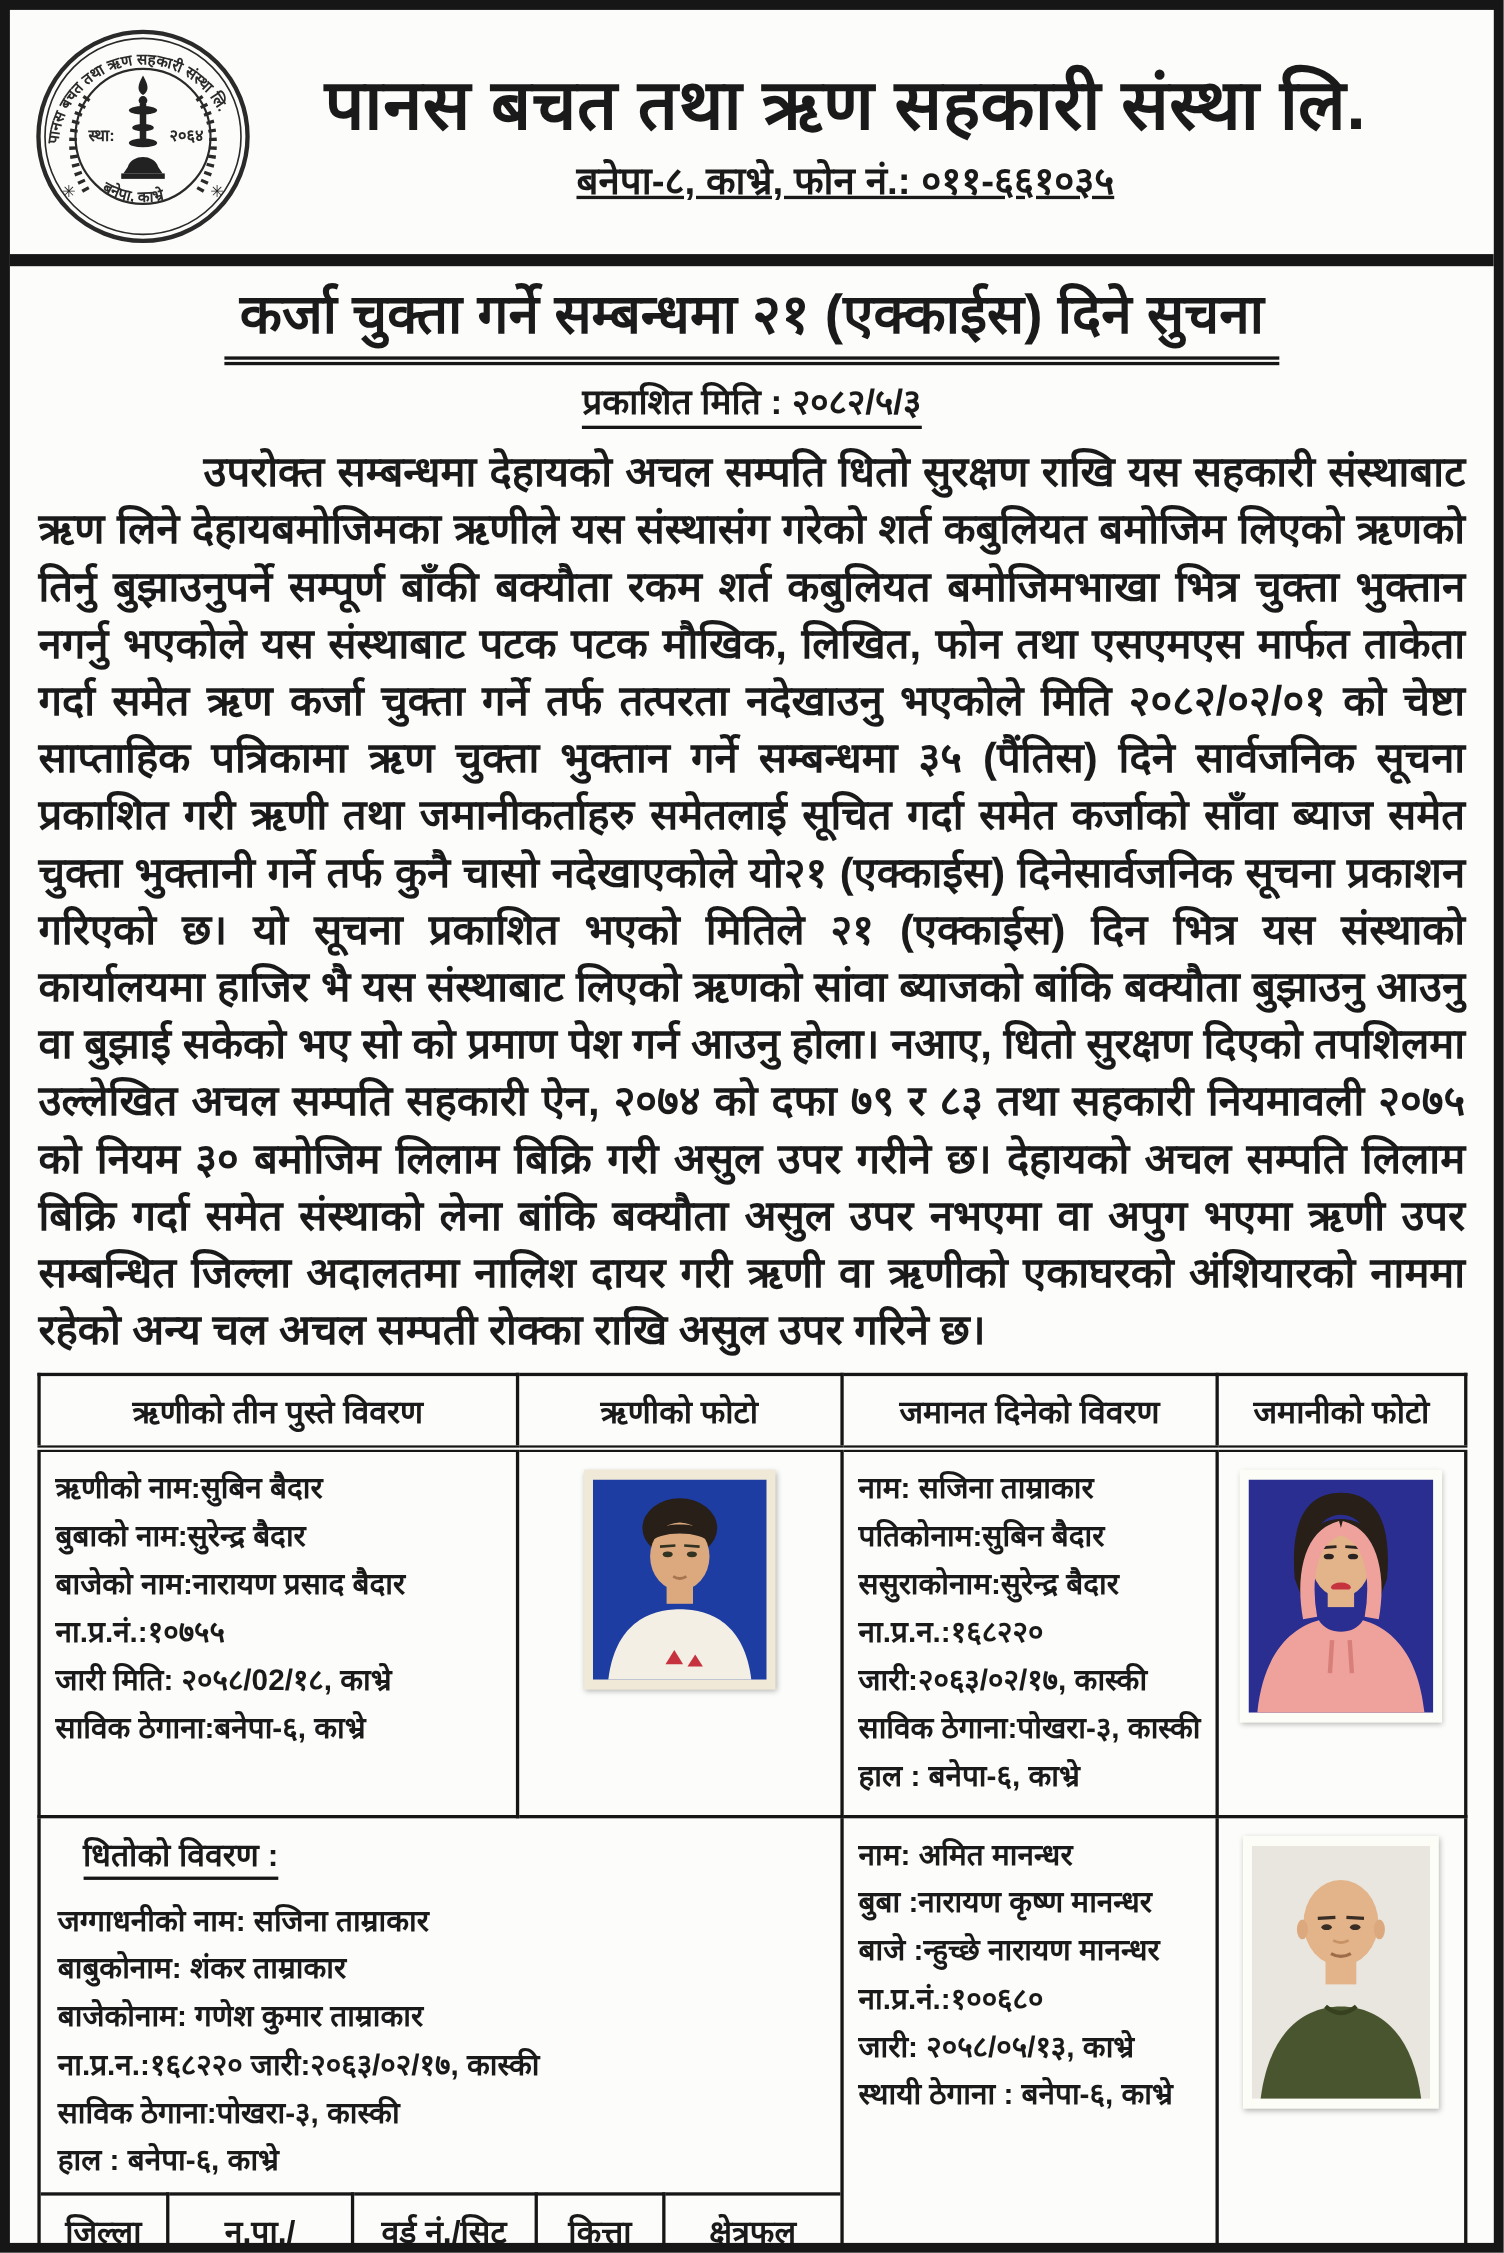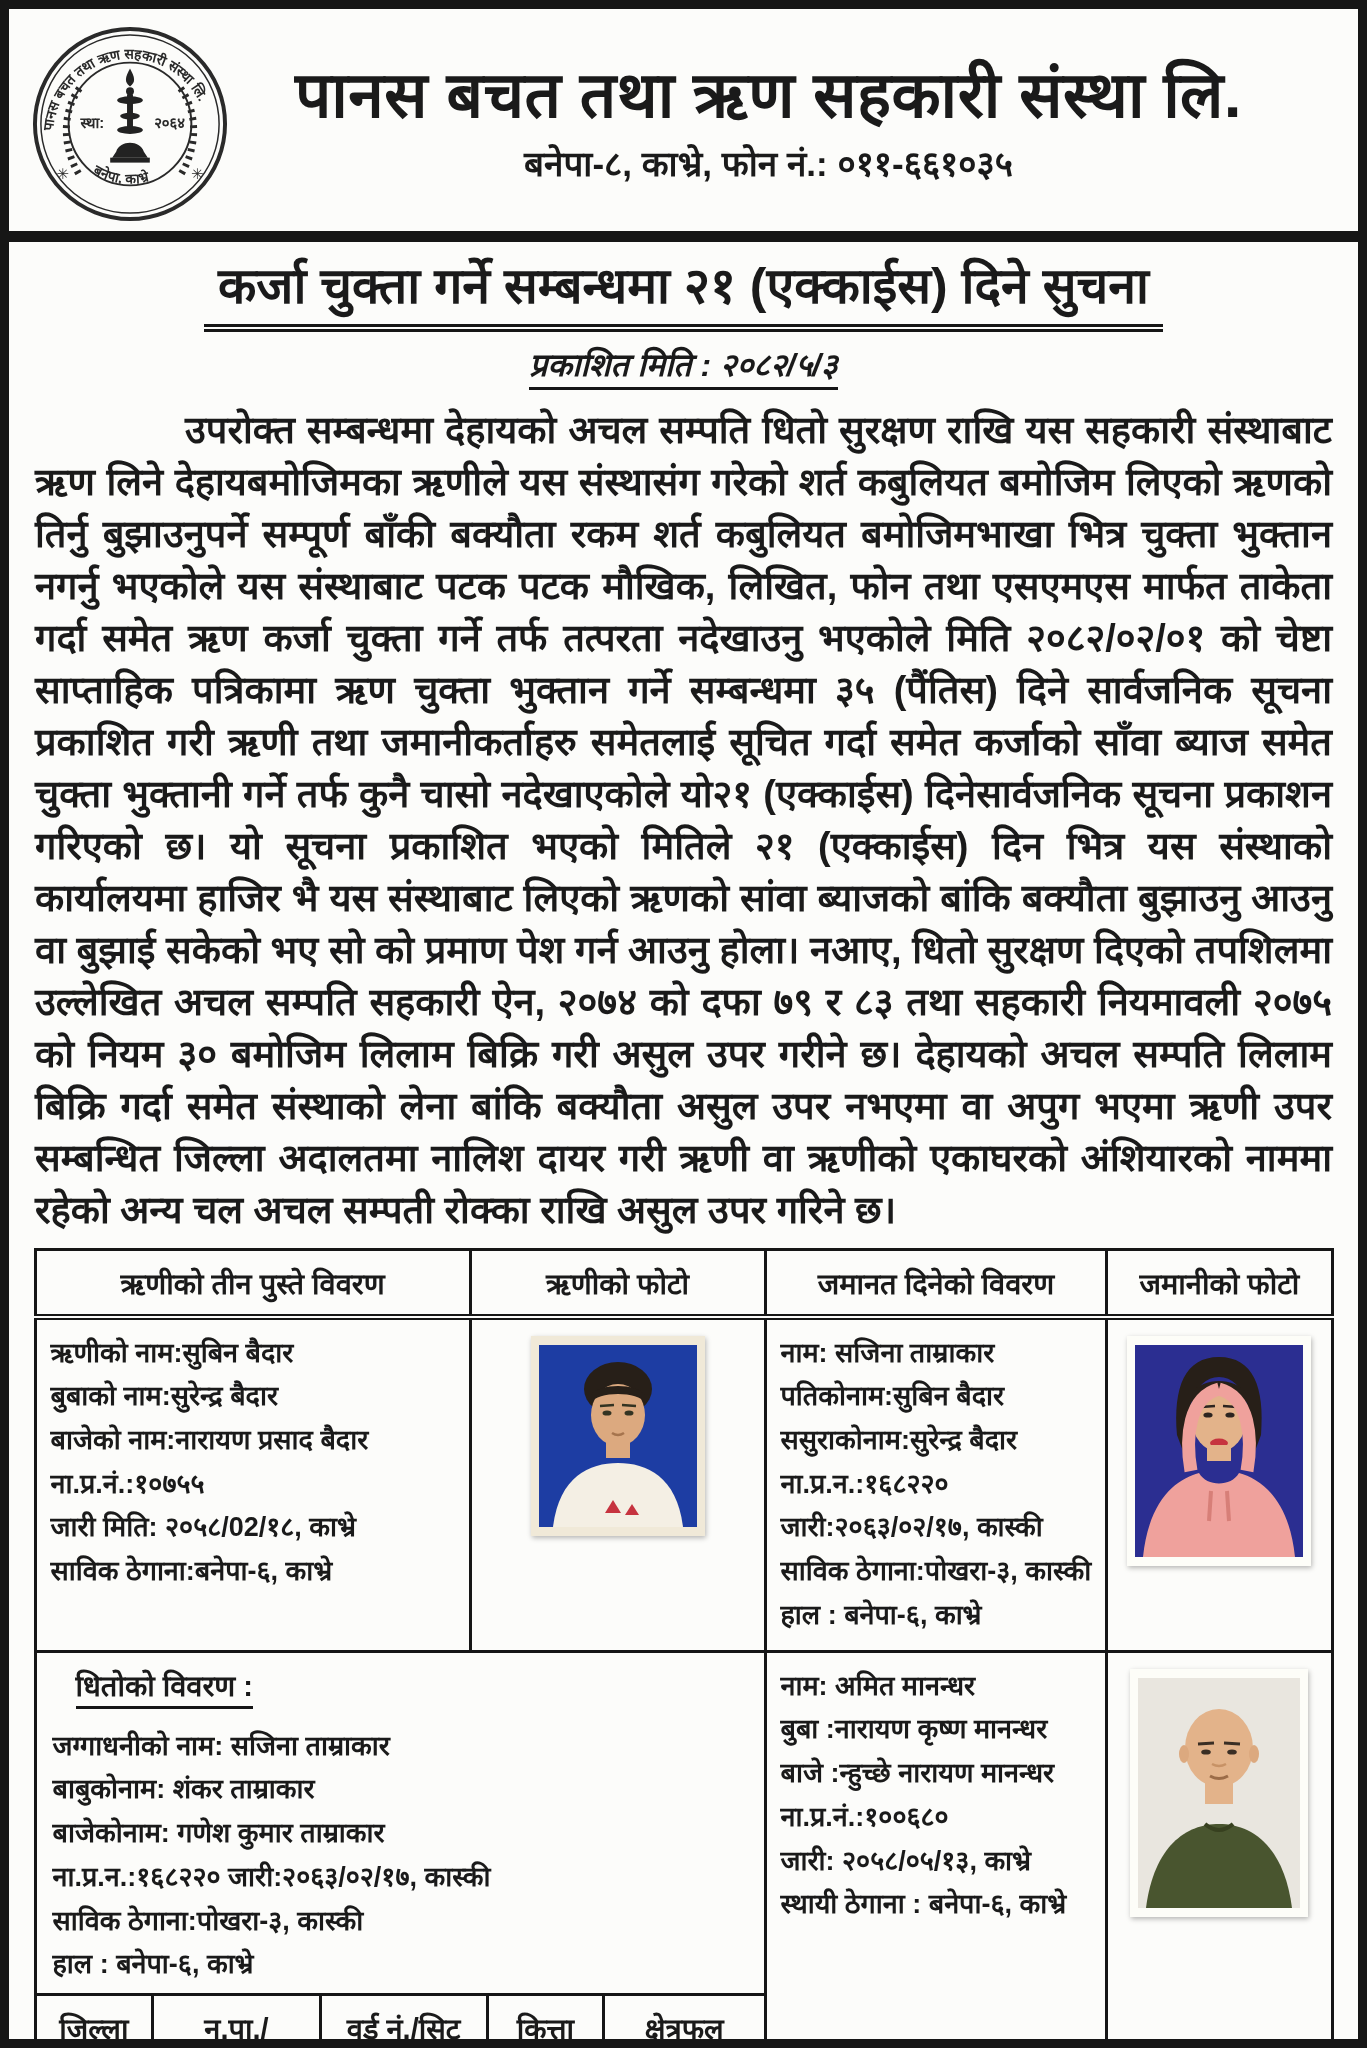--- a/index.html
+++ b/index.html
@@ -7,29 +7,29 @@
   .page {
     width:1367px; height:2048px; margin:0 auto; background:#fcfcfa;
     border:9px solid #161616; color:#1a1a1a; position:relative; overflow:hidden;
     font-family:"Liberation Sans","DejaVu Sans",sans-serif;
   }
   
   .header { height:222px; display:flex; align-items:center; padding:8px 20px 0 22px; }
   .seal { width:198px; height:198px; flex:0 0 auto; }
   .head-right { flex:1; text-align:center; padding-right:30px; }
   .org-name { font-size:64px; font-weight:800; letter-spacing:.5px; line-height:1.05; }
-  .org-addr { font-size:35px; font-weight:700; margin-top:10px; }
+  .org-addr { font-size:35px; font-weight:700; margin-top:10px;text-decoration:underline; }
   .rule { height:11px; background:#161616; }
   
   .title-wrap { text-align:center; margin-top:16px; }
   .notice-title { display:inline-block; font-size:50px; font-weight:800;
     border-bottom:8px double #161616; padding:0 14px 8px; line-height:1.15; }
   .pubdate { text-align:center; margin-top:10px; }
   .pubdate span { display:inline-block; font-size:32px; font-weight:700;
-    border-bottom:3px solid #161616; padding-bottom:2px;font-style:italic; }
+    border-bottom:3px solid #161616; padding-bottom:2px; }
   
   .body-text { margin:14px 26px 0 26px; font-size:38px; line-height:52px;
     font-weight:600; text-align:justify; text-indent:150px; }
   
   .tapasil-wrap { text-align:center; margin-top:8px; }
   .tapasil-head { display:inline-block; font-size:43px; font-weight:800;
     border-bottom:8px double #161616; padding:0 8px 4px; }
   
   table { border-collapse:collapse; }
   .main-table { width:1300px; margin:12px auto 0 auto; }

